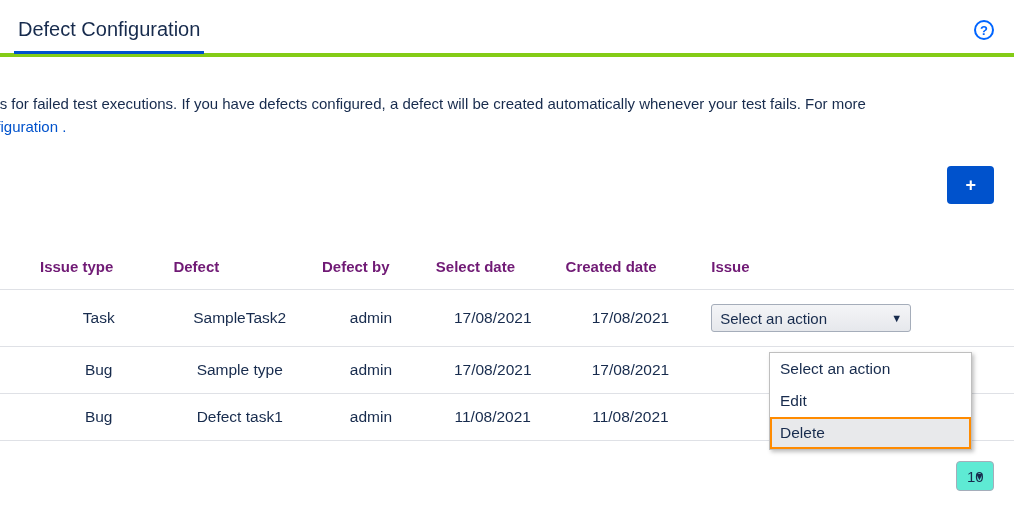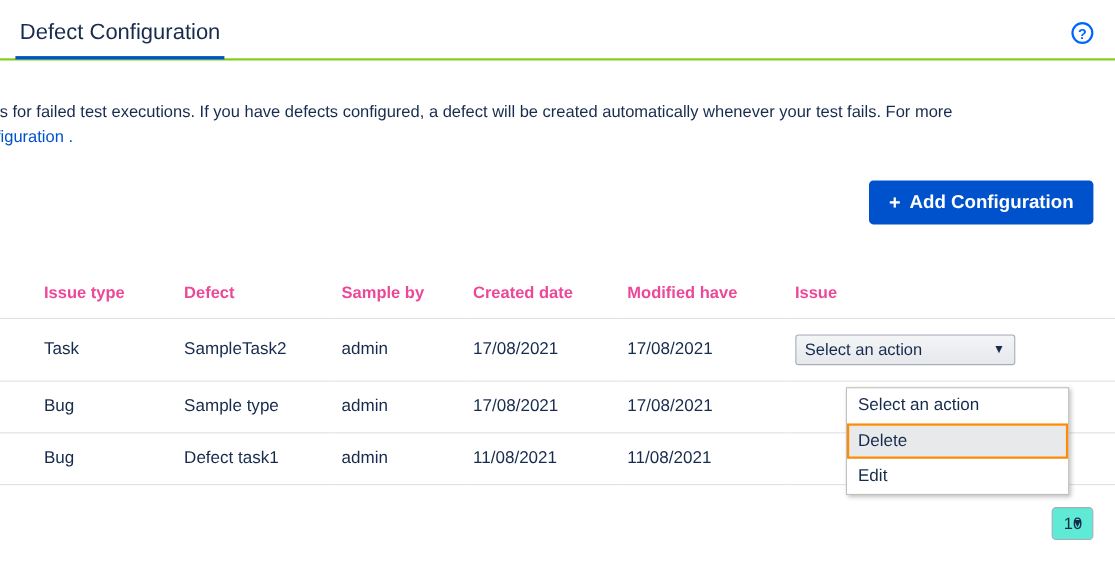--- a/index.html
+++ b/index.html
@@ -12,21 +12,21 @@
     width: 1014px;
     height: 530px;
     overflow: hidden;
     position: relative;
   }
   .header-row {
     display: flex;
     justify-content: space-between;
     align-items: flex-start;
     padding: 18px 20px 0 14px;
-    border-bottom: 2px solid #84cc16;
+    border-bottom: 4px solid #84cc16;
   }
   .tab {
     font-size: 20px;
     font-weight: 500;
     color: #172b4d;
     padding: 0 4px 10px 4px;
     border-bottom: 3px solid #0052cc;
     margin-bottom: -1px;
   }
   .help-icon {
@@ -70,32 +70,33 @@
   }
   .plus { font-size: 18px; font-weight: 700; line-height: 1; }
   .table-wrap { margin-top: 44px; }
   table {
     width: 100%;
     border-collapse: collapse;
   }
   thead th {
     text-align: left;
     font-weight: 600;
-    color: #ec4899;
+    color: #701a75;
     font-size: 15px;
     padding: 10px 8px 14px 8px;
     border-bottom: 1px solid #dfe1e6;
   }
   thead th:first-child { padding-left: 40px; }
   tbody td {
     padding: 14px 8px;
     border-bottom: 1px solid #dfe1e6;
     color: #172b4d;
     font-size: 15.5px;
     vertical-align: middle;
+    text-align: center;
   }
   tbody td:first-child { padding-left: 40px; }
   tbody tr:last-child td { border-bottom: 1px solid #dfe1e6; }
   .action-cell { padding-right: 20px; position: relative; }
   .select-closed {
     width: 200px;
     height: 28px;
     background: linear-gradient(#f4f5f7, #e6e8ec);
     border: 1px solid #a5adba;
     border-radius: 3px;
@@ -169,33 +170,32 @@
 </div>
 
 <div class="desc">
   <div class="line1">cts for failed test executions. If you have defects configured, a defect will be created automatically whenever your test fails. For more</div>
   <span class="line2">nfiguration .</span>
 </div>
 
 <div class="add-row">
   <button class="add-btn">
     <span class="plus">+</span>
-    <span>Add Configuration</span>
   </button>
 </div>
 
 <div class="table-wrap">
   <table>
     <thead>
       <tr>
         <th>Issue type</th>
         <th>Defect</th>
-        <th>Sample by</th>
+        <th>Defect by</th>
+        <th>Select date</th>
         <th>Created date</th>
-        <th>Modified have</th>
         <th>Issue</th>
       </tr>
     </thead>
     <tbody>
       <tr>
         <td>Task</td>
         <td>SampleTask2</td>
         <td>admin</td>
         <td>17/08/2021</td>
         <td>17/08/2021</td>
@@ -221,22 +221,22 @@
         <td>11/08/2021</td>
         <td>11/08/2021</td>
         <td class="action-cell"></td>
       </tr>
     </tbody>
   </table>
 </div>
 
 <div class="dropdown">
   <div class="dropdown-item">Select an action</div>
+  <div class="dropdown-item">Edit</div>
   <div class="dropdown-item highlighted">Delete</div>
-  <div class="dropdown-item">Edit</div>
 </div>
 
 <div class="pager-row">
   <div class="page-size">
     <span>10</span>
     <span class="chev">▼</span>
   </div>
 </div>
 
 </body></html>

